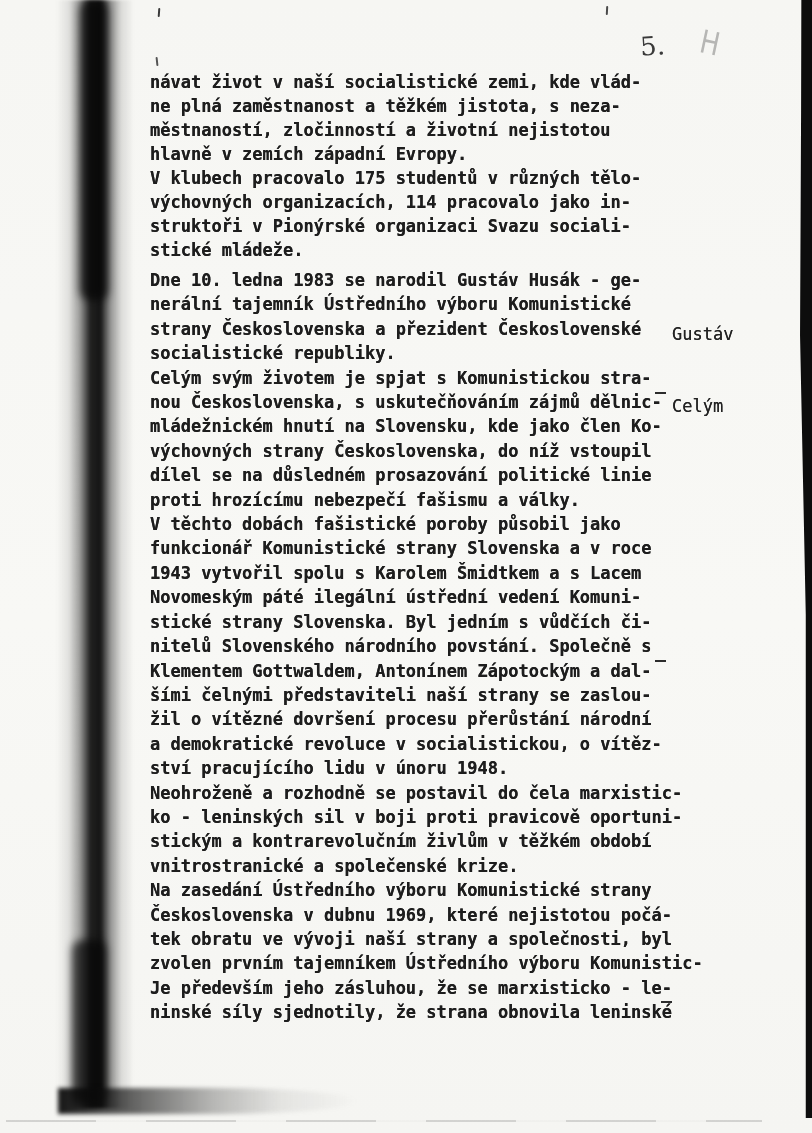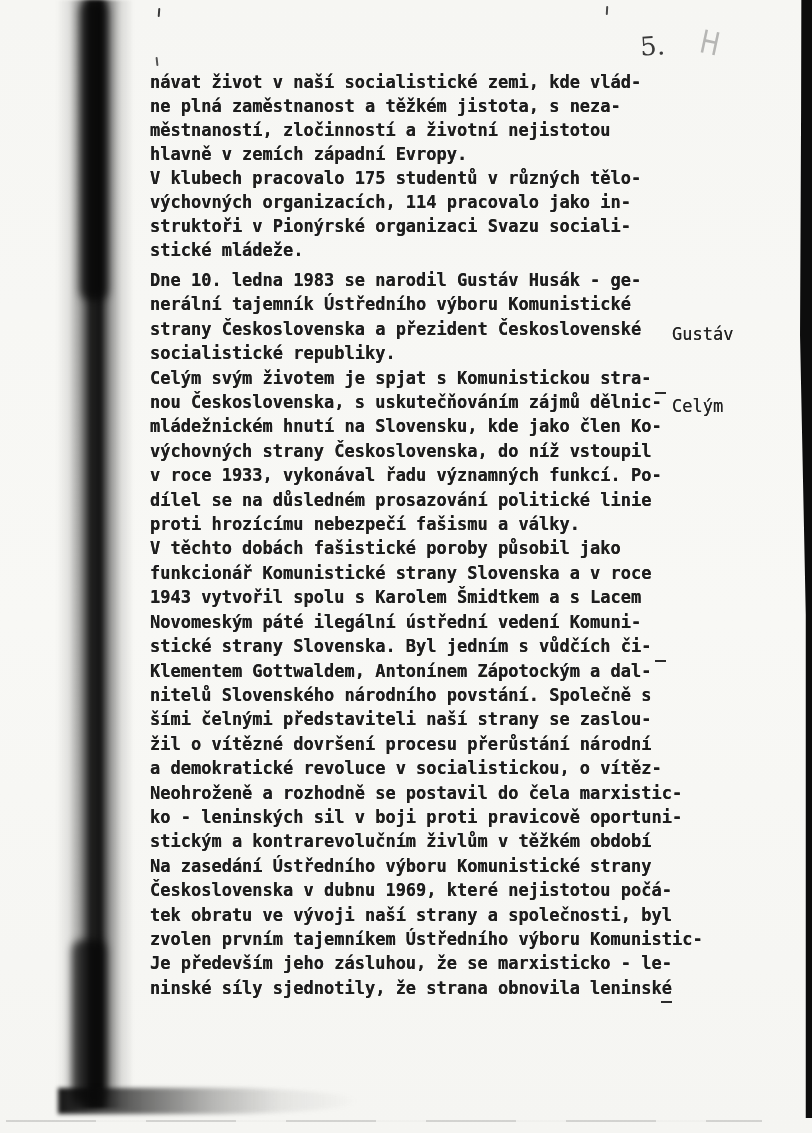--- a/index.html
+++ b/index.html
@@ -118,36 +118,37 @@
     </div>
   <div class="block block-body" id="block-body">
       <div class="line">Dne 10. ledna 1983 se narodil Gustáv Husák - ge-</div>
       <div class="line">nerální tajemník Ústředního výboru Komunistické</div>
       <div class="line">strany Československa a přezident Československé</div>
       <div class="line">socialistické republiky.</div>
       <div class="line">Celým svým životem je spjat s Komunistickou stra-</div>
       <div class="line">nou Československa, s uskutečňováním zájmů dělnic-</div>
       <div class="line">mládežnickém hnutí na Slovensku, kde jako člen Ko-</div>
       <div class="line">výchovných strany Československa, do níž vstoupil</div>
-      <div class="line">v roce 1933, vykonával řadu významných funkcí. Po-</div>
       <div class="line">dílel se na důsledném prosazování politické linie</div>
       <div class="line">proti hrozícímu nebezpečí fašismu a války.</div>
       <div class="line">V těchto dobách fašistické poroby působil jako</div>
       <div class="line">funkcionář Komunistické strany Slovenska a v roce</div>
       <div class="line">1943 vytvořil spolu s Karolem Šmidtkem a s Lacem</div>
       <div class="line">Novomeským páté ilegální ústřední vedení Komuni-</div>
       <div class="line">stické strany Slovenska. Byl jedním s vůdčích či-</div>
+      <div class="line">nitelů Slovenského národního povstání. Společně s</div>
       <div class="line">Klementem Gottwaldem, Antonínem Zápotockým a dal-</div>
-      <div class="line">nitelů Slovenského národního povstání. Společně s</div>
       <div class="line">šími čelnými představiteli naší strany se zaslou-</div>
       <div class="line">žil o vítězné dovršení procesu přerůstání národní</div>
       <div class="line">a demokratické revoluce v socialistickou, o vítěz-</div>
+      <div class="line">ství pracujícího lidu v únoru 1948.</div>
       <div class="line">Neohroženě a rozhodně se postavil do čela marxistic-</div>
       <div class="line">ko - leninských sil v boji proti pravicově oportuni-</div>
       <div class="line">stickým a kontrarevolučním živlům v těžkém období</div>
+      <div class="line">vnitrostranické a společenské krize.</div>
       <div class="line">Na zasedání Ústředního výboru Komunistické strany</div>
       <div class="line">Československa v dubnu 1969, které nejistotou počá-</div>
       <div class="line">tek obratu ve vývoji naší strany a společnosti, byl</div>
       <div class="line">zvolen prvním tajemníkem Ústředního výboru Komunistic-</div>
       <div class="line">Je především jeho zásluhou, že se marxisticko - le-</div>
       <div class="line">ninské síly sjednotily, že strana obnovila leninské</div>
     </div>
 
   <div class="margin-note">
     <div>Gustáv</div>

